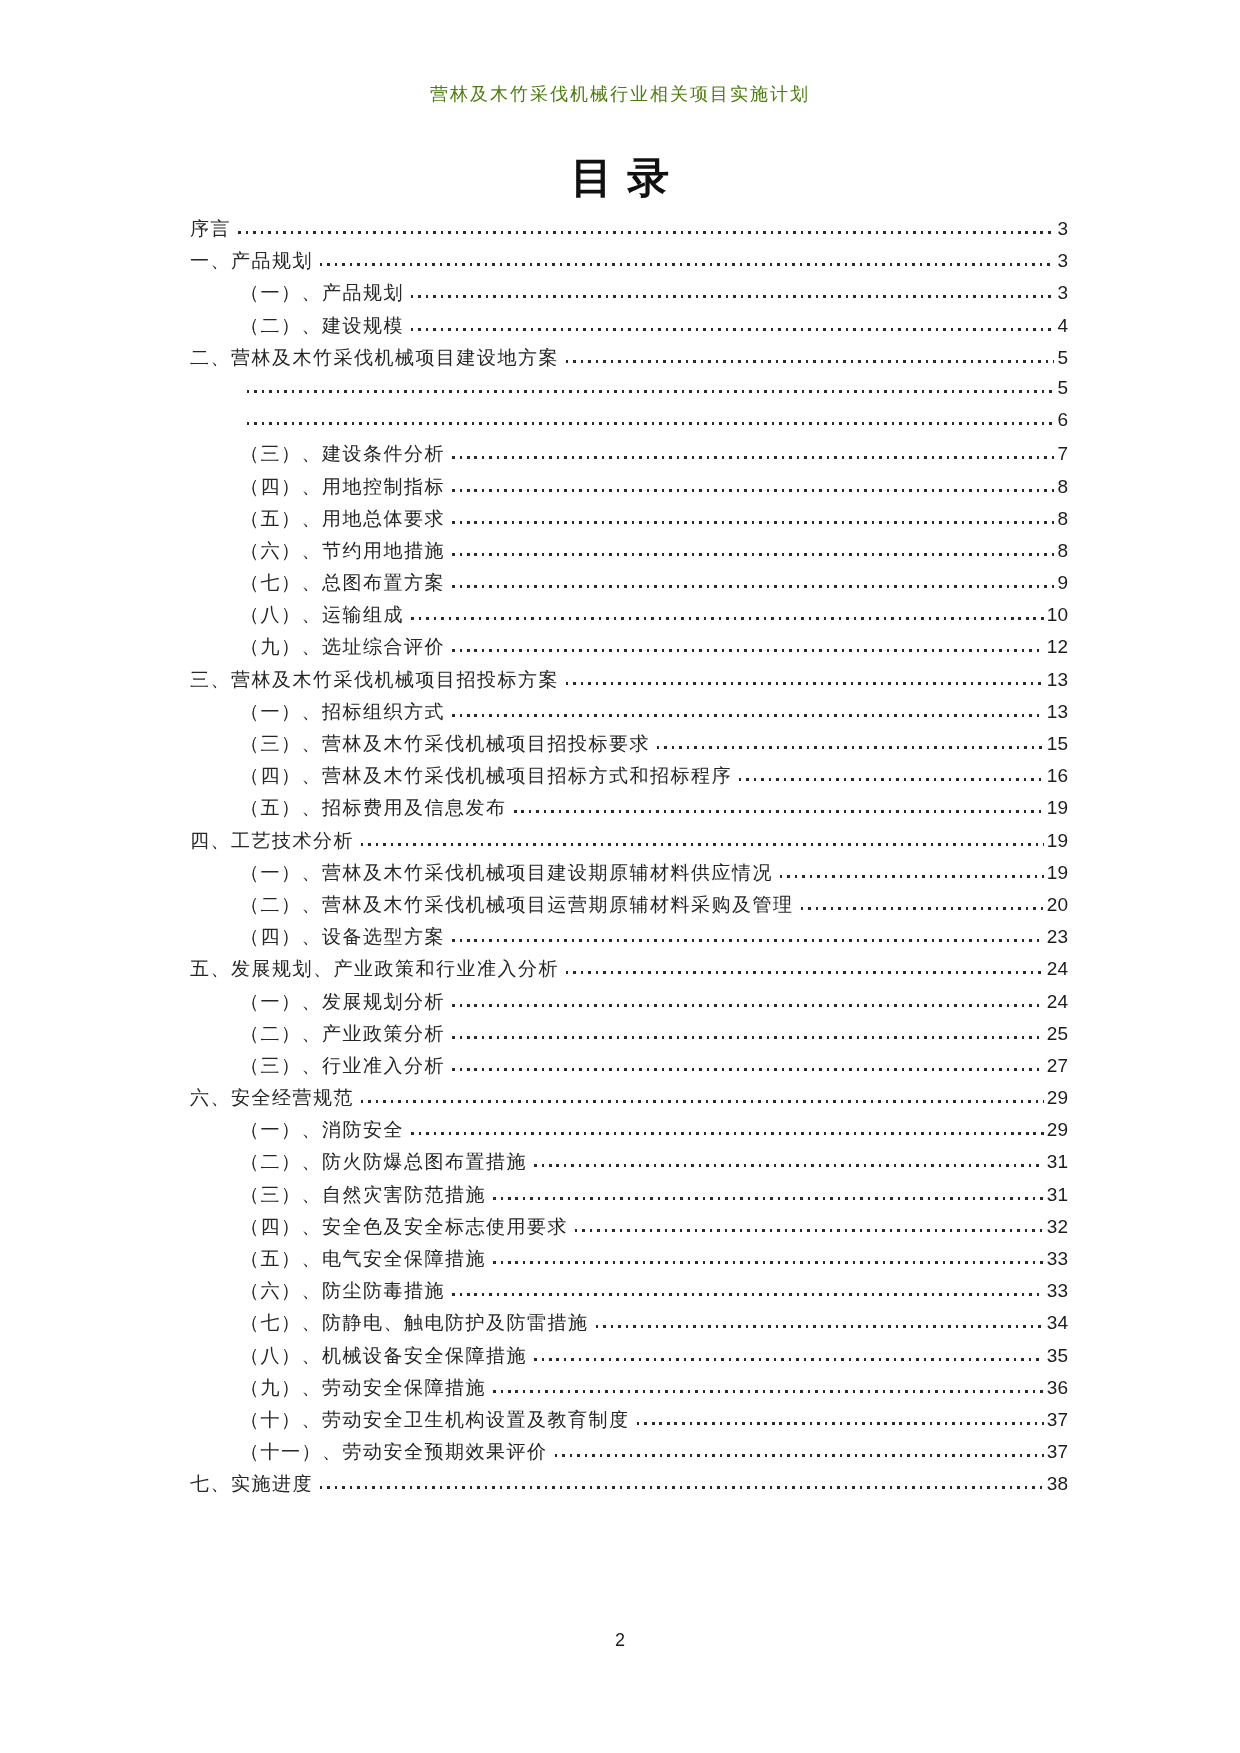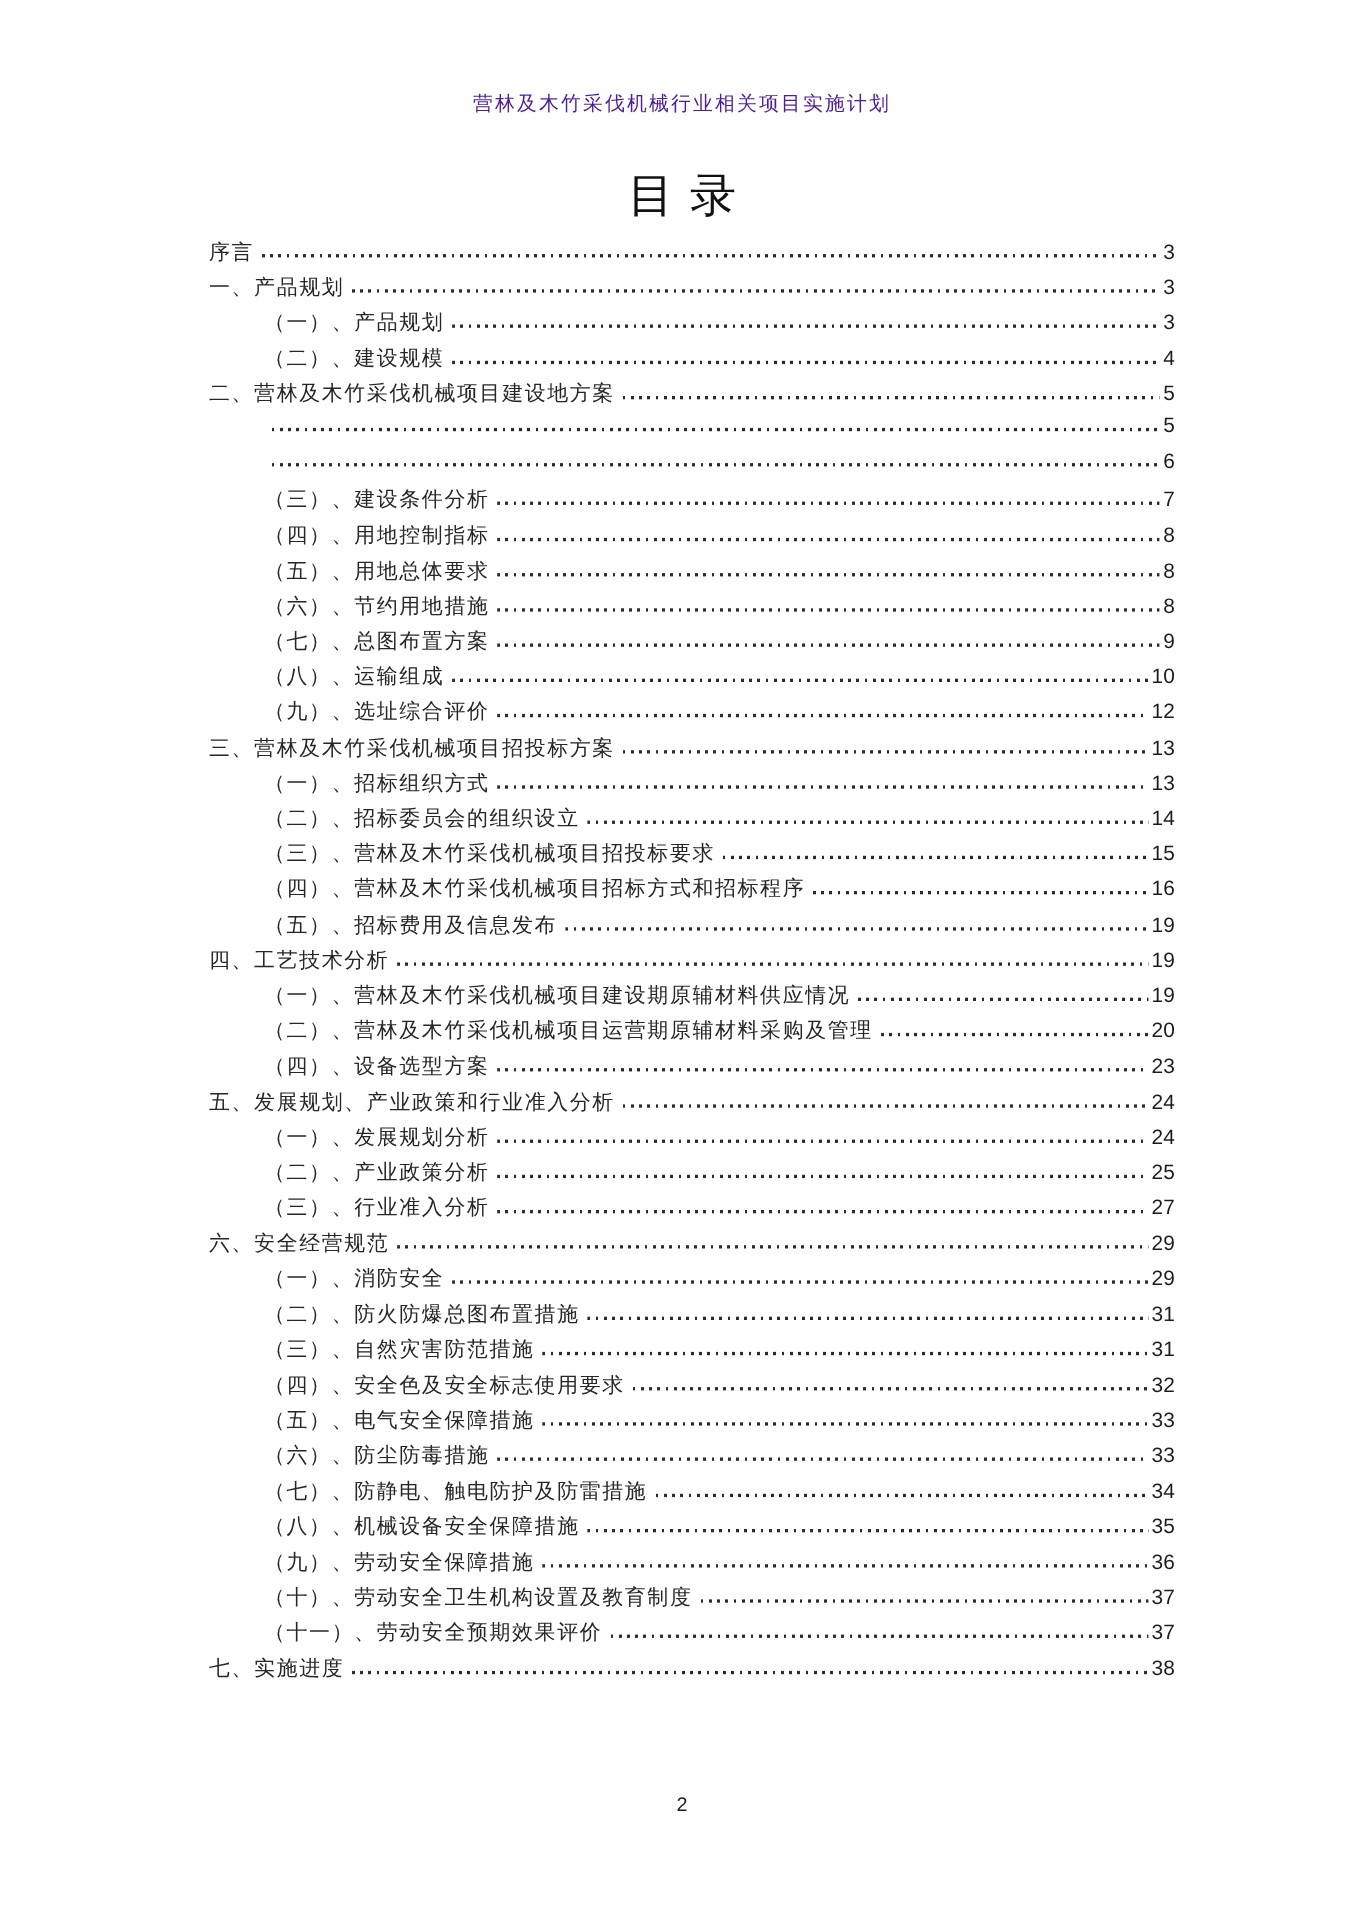--- a/index.html
+++ b/index.html
@@ -7,27 +7,27 @@
   body {
     width:1240px; height:1753px;
     position:relative;
     font-family:"Liberation Serif", serif;
     color:#262626;
     overflow:hidden;
   }
   .doc-header {
     position:absolute; top:82px; left:0; width:100%;
     text-align:center;
-    font-size:18px; color:#4c1d95;
+    font-size:18px; color:#4d7c0f;
     letter-spacing:2px;
   }
   .toc-title {
     position:absolute; top:150px; left:0; width:100%;
     text-align:center;
-    font-size:42px; font-weight:normal; color:#111111;
+    font-size:42px; font-weight:bold; color:#111111;
     letter-spacing:0.35em; text-indent:0.35em;
   }
   .toc-list {
     position:absolute; top:216px; left:190px; right:172px;
   }
   .toc-row {
     display:flex; align-items:baseline;
     height:32.2px;
     font-size:19px;
     cursor:pointer;
@@ -153,25 +153,20 @@
     <span class="toc-leader"></span>
     <span class="toc-page">13</span>
   </div>
 
   <div class="toc-row level-2">
     <span class="toc-label">（一）、招标组织方式</span>
     <span class="toc-leader"></span>
     <span class="toc-page">13</span>
   </div>
 
-  <div class="toc-row level-2">
-    <span class="toc-label">（二）、招标委员会的组织设立</span>
-    <span class="toc-leader"></span>
-    <span class="toc-page">14</span>
-  </div>
 
   <div class="toc-row level-2">
     <span class="toc-label">（三）、营林及木竹采伐机械项目招投标要求</span>
     <span class="toc-leader"></span>
     <span class="toc-page">15</span>
   </div>
 
   <div class="toc-row level-2">
     <span class="toc-label">（四）、营林及木竹采伐机械项目招标方式和招标程序</span>
     <span class="toc-leader"></span>

